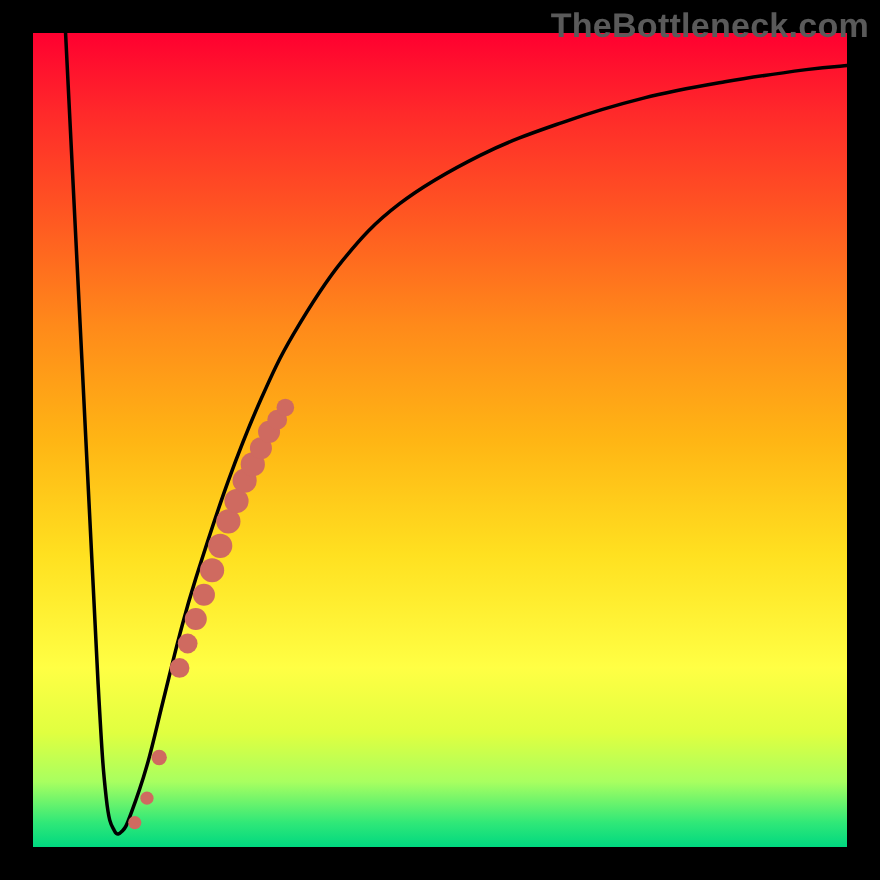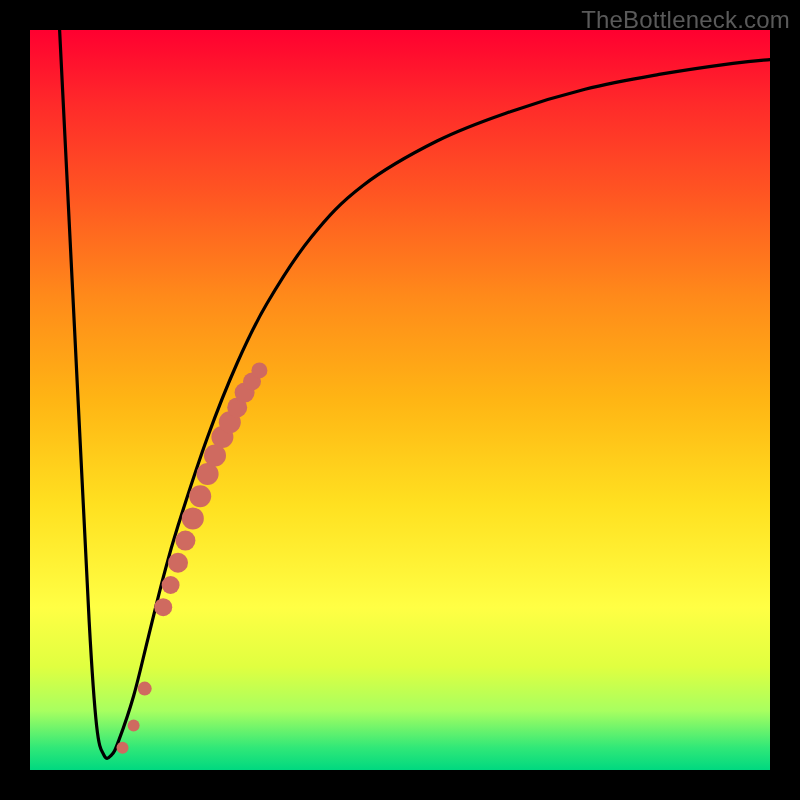--- a/index.html
+++ b/index.html
@@ -36,22 +36,22 @@
       #a8ff60 92%,
       #30e878 97%,
       #00d880 100%
     );
   }
   .watermark {
     position: absolute;
     top: 6px;
     right: 10px;
     color: #5a5a5a;
-    font-size: 24px;
-    font-weight: 400;
+    font-size: 31px;
+    font-weight: 700;
     letter-spacing: 0.2px;
     user-select: none;
   }
   svg.curve {
     position: absolute;
     left: 0;
     top: 0;
     width: 740px;
     height: 740px;
     overflow: visible;

